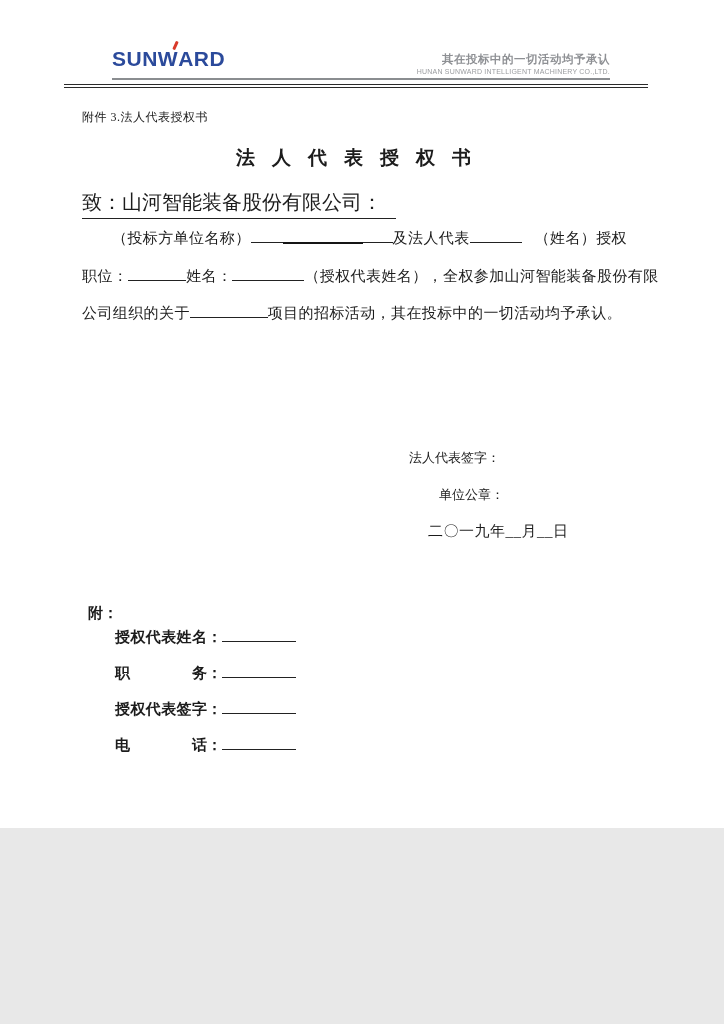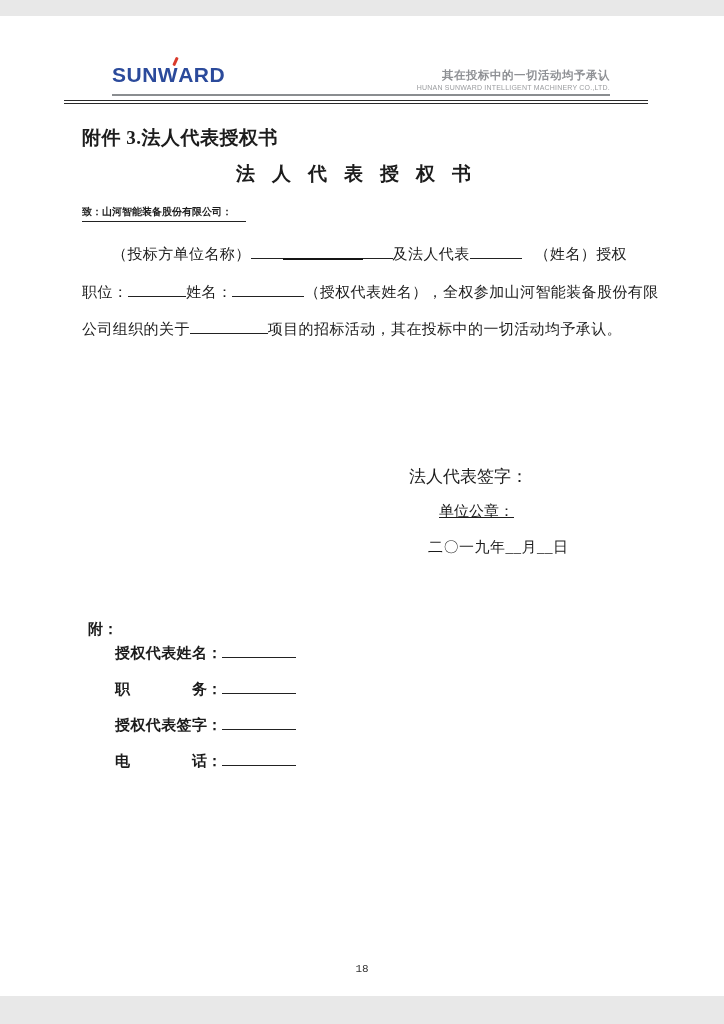--- a/index.html
+++ b/index.html
@@ -1,51 +1,51 @@
 <!DOCTYPE html>
 <html style="--logo-blue: #2b4a9b; --logo-red: #d93a2b; --company-gray: #8e9094; --text: #1c1c1c;"><head>
 <meta charset="utf-8">
 <style>
   html,body{margin:0;padding:0;background:#e8e8e8;}
   .page{
-    position:relative;width:724px;height:980px;background:#ffffff;
-    margin:16px auto;overflow:hidden;
+    position:relative;width:724px;height:828px;background:#ffffff;
+    margin:0 auto;overflow:hidden;
     font-family:"Liberation Serif","DejaVu Serif",serif;
     color:var(--text,#1c1c1c);
   }
   
   .logo{position:absolute;left:112px;top:47px;
     font-family:"Liberation Sans","DejaVu Sans",sans-serif;
     font-weight:bold;font-size:21px;letter-spacing:.5px;
     color:var(--logo-blue,#2b4a9b);white-space:nowrap;}
   .logo-wwrap{position:relative;display:inline-block;}
   .logo-accent{position:absolute;right:1px;top:-6px;width:3px;height:9px;
     background:var(--logo-red,#d93a2b);transform:rotate(24deg);border-radius:1px;}
   .header-right{position:absolute;right:114px;top:52px;text-align:right;
     font-family:"Liberation Sans","DejaVu Sans",sans-serif;}
   .company-cn{font-size:11.5px;font-weight:bold;color:var(--company-gray,#8e9094);letter-spacing:.5px;line-height:14px;}
   .company-en{font-size:7px;color:#9a9c9f;letter-spacing:.2px;line-height:9px;margin-top:1px;}
   .logo-underline{position:absolute;left:112px;top:78px;width:498px;height:2px;background:#8a8d90;}
   .header-rule{position:absolute;left:64px;top:84px;width:584px;height:4px;
     border-top:1.5px solid #2a2a2a;border-bottom:1.5px solid #2a2a2a;box-sizing:border-box;}
   
-  .attach-heading{position:absolute;left:82px;top:109px;font-size:19px;font-weight:bold;letter-spacing:.5px;}
+  .attach-heading{position:absolute;left:82px;top:109px;font-size:12px;font-weight:normal;letter-spacing:.5px;}
   .doc-title{position:absolute;left:0;top:145px;width:724px;box-sizing:border-box;
     text-align:center;font-size:19px;font-weight:bold;letter-spacing:17px;}
-  .salutation{position:absolute;left:82px;top:189px;font-size:10px;font-weight:bold;}
+  .salutation{position:absolute;left:82px;top:189px;font-size:20px;font-weight:normal;}
   .salutation .u{display:inline-block;border-bottom:1.5px solid #222;padding:0 14px 2px 0;}
   .para-line{position:absolute;left:82px;font-size:15px;letter-spacing:.4px;white-space:nowrap;}
   .indent{padding-left:30px;}
   .blank{display:inline-block;position:relative;height:2px;border-bottom:1px solid #222;vertical-align:baseline;}
   .blank.heavy::after{content:"";position:absolute;left:32px;right:30px;bottom:-1.5px;border-bottom:2.5px solid #151515;}
   .w142{width:142px}.w52{width:52px}.w58{width:58px}.w72{width:72px}.w78{width:78px}.w74{width:74px}
   .gap-left{margin-left:13px;}
   
-  .sig-rep{position:absolute;left:409px;top:449px;font-size:17px;}
-  .sig-seal{position:absolute;left:439px;top:486px;font-size:15px;text-decoration:underline;}
+  .sig-rep{position:absolute;left:409px;top:449px;font-size:13px;}
+  .sig-seal{position:absolute;left:439px;top:486px;font-size:13px;}
   .sig-date{position:absolute;left:428px;top:522px;font-size:15px;letter-spacing:.5px;}
   
   .attach-label{position:absolute;left:88px;top:604px;font-size:15px;font-weight:bold;}
   .attach-rows{position:absolute;left:115px;top:626px;font-size:15px;}
   .attach-row{height:36px;line-height:22px;white-space:nowrap;font-weight:bold;}
   .attach-row .lbl{display:inline-block;width:92px;text-align:justify;text-align-last:justify;}
   
   .page-num{position:absolute;left:0;top:947px;width:724px;text-align:center;
     font-family:"Liberation Mono","DejaVu Sans Mono",monospace;font-size:11px;color:#333;}
 </style>

